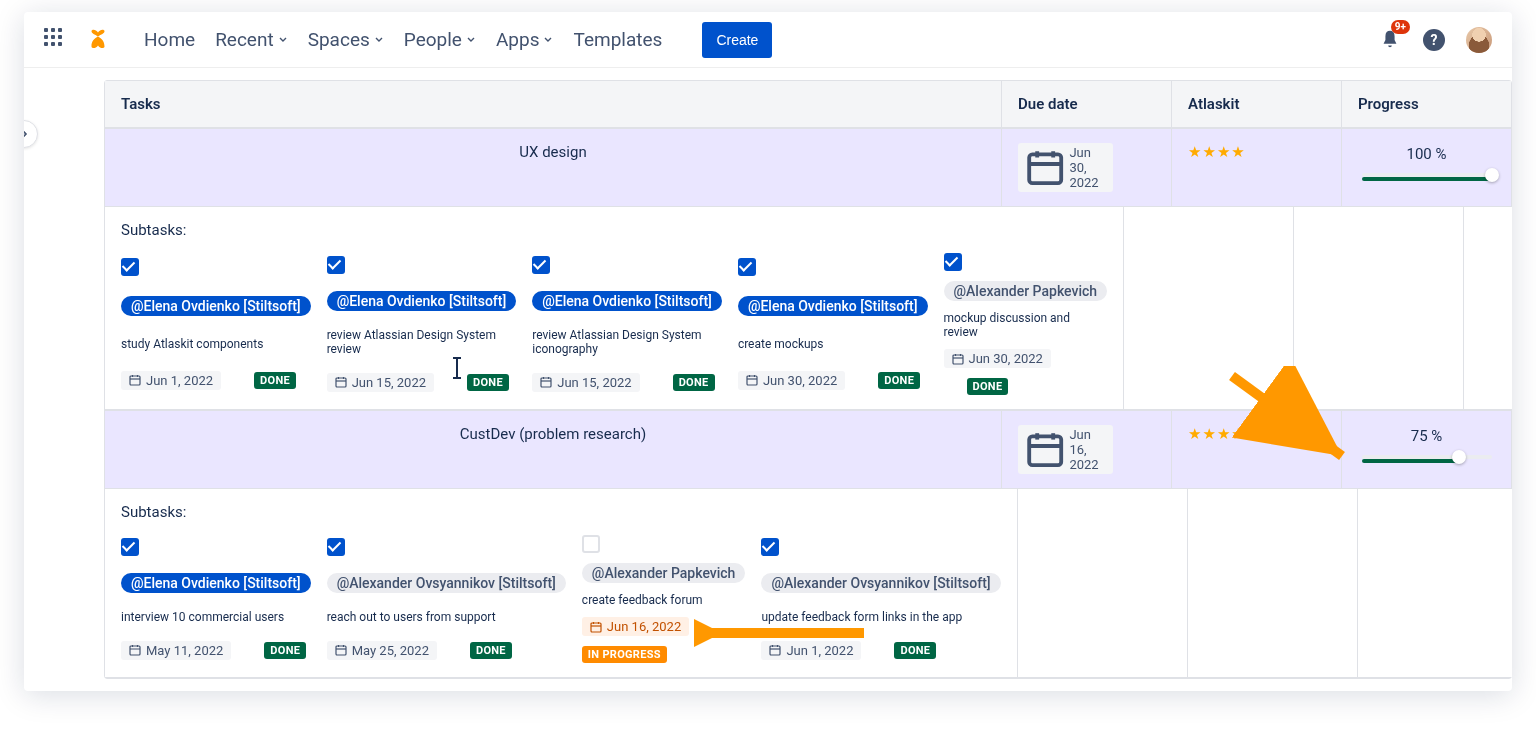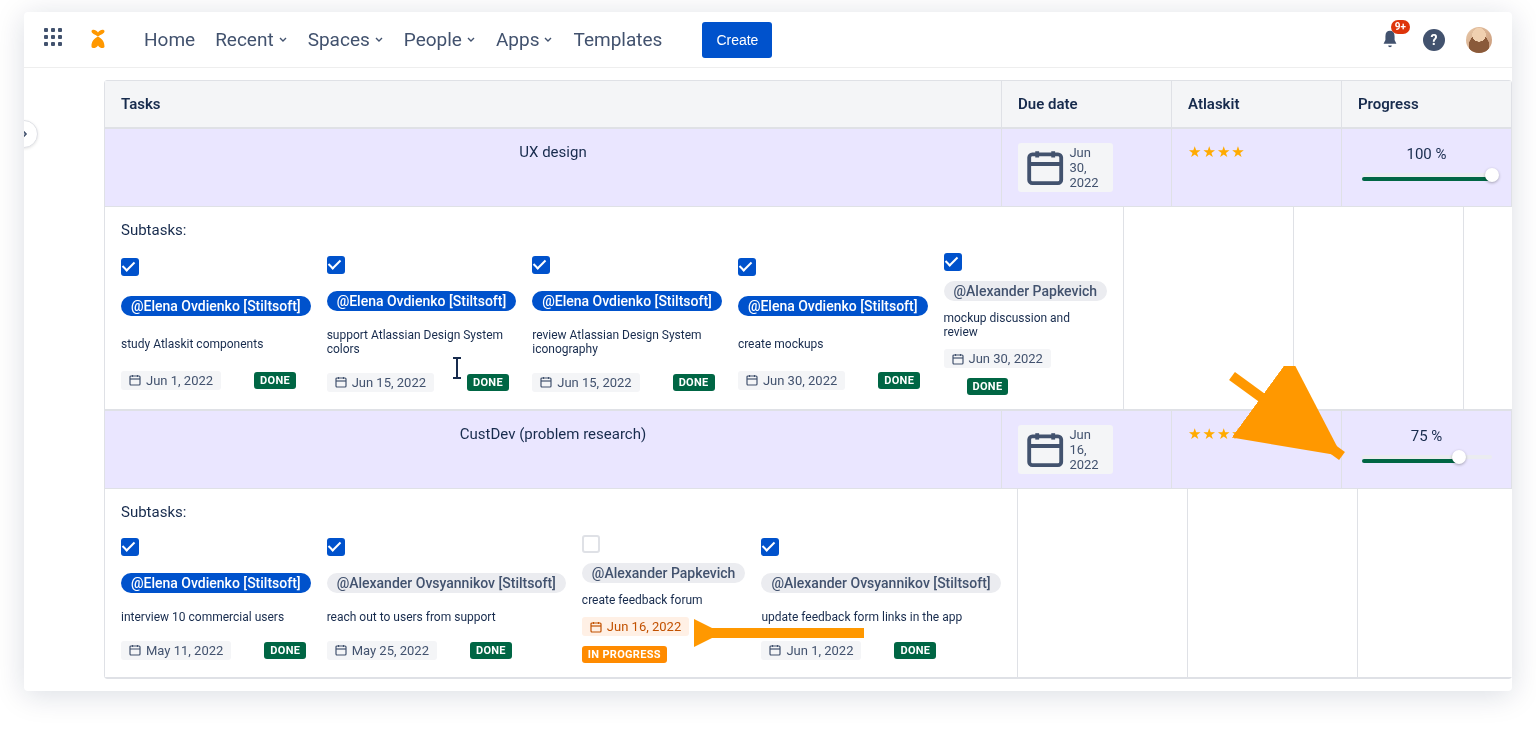--- a/index.html
+++ b/index.html
@@ -198,21 +198,21 @@
                       <line x1="3.5" y1="1" x2="3.5" y2="3" stroke="currentColor" stroke-width="1.2"></line>
                       <line x1="8.5" y1="1" x2="8.5" y2="3" stroke="currentColor" stroke-width="1.2"></line>
                     </svg>
                     <span>Jun 1, 2022</span>
                   </span>
                   <span class="status-badge done">DONE</span>
                 </div>
                 <div class="subtask">
                   <div class="checkbox"></div>
                   <span class="mention ">@Elena Ovdienko [Stiltsoft]</span>
-                  <span class="task-text">support Atlassian Design System colors</span>
+                  <span class="task-text">review Atlassian Design System review</span>
                   <span class="date-chip ">
                     <svg class="cal" viewBox="0 0 12 12">
                       <rect x="1" y="2" width="10" height="9" rx="1" fill="none" stroke="currentColor" stroke-width="1.2"></rect>
                       <line x1="1" y1="5" x2="11" y2="5" stroke="currentColor" stroke-width="1.2"></line>
                       <line x1="3.5" y1="1" x2="3.5" y2="3" stroke="currentColor" stroke-width="1.2"></line>
                       <line x1="8.5" y1="1" x2="8.5" y2="3" stroke="currentColor" stroke-width="1.2"></line>
                     </svg>
                     <span>Jun 15, 2022</span>
                   </span>
                   <span class="status-badge done">DONE</span>

